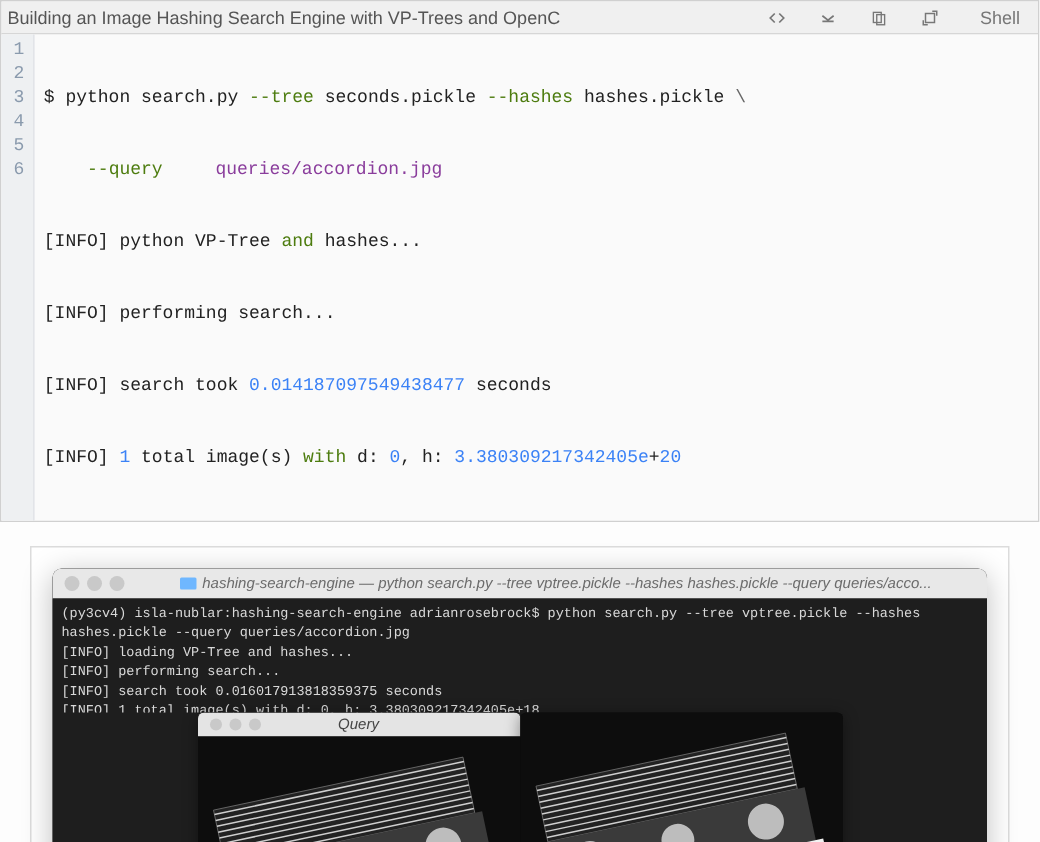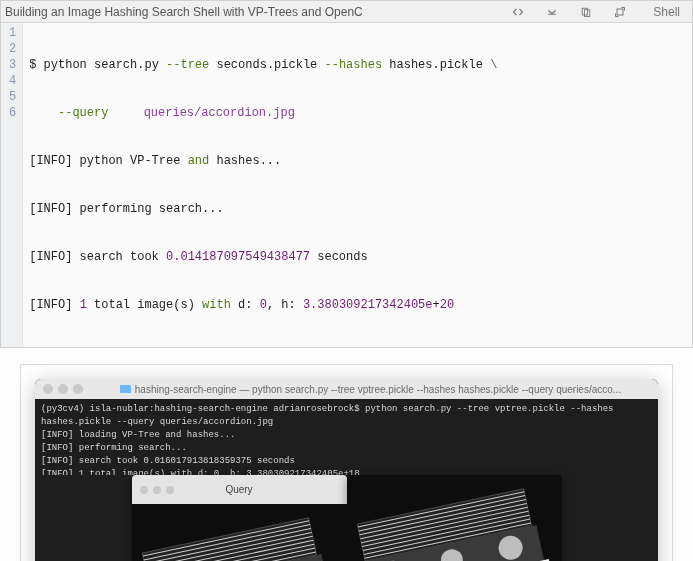--- a/index.html
+++ b/index.html
@@ -16,50 +16,50 @@
 
     
     .code-area { display: flex; background: #fafafa; }
     .gutter { background: #eef0f2; color: #8a9aad; text-align: right; padding: 2px 6px 2px 8px; user-select: none; border-right: 1px solid #e2e4e8; font-size: 12px; line-height: 16px; }
     .gutter div { height: 16px; }
     .code { padding: 2px 6px; white-space: pre; font-size: 12px; line-height: 16px; color: #222; }
     .code .line { height: 16px; }
     .tok-cmd { color: #222; }
     .tok-opt { color: #4d7c0f; }
     .tok-file { color: #8a3d9c; margin-left: 28px; }
-    .tok-num { color: #701a75; }
+    .tok-num { color: #3b82f6; }
     .tok-cont { color: #666; }
 
     
     .output-wrap { border: 1px solid #dcdcdc; margin: 16px 20px 0 20px; padding: 14px; background: #fff; }
     .mac-window { background: #1e1e1e; border-radius: 6px; overflow: hidden; width: 100%; box-shadow: 0 4px 20px rgba(0,0,0,0.25); }
     .mac-titlebar { display: flex; align-items: center; background: #e8e8e8; height: 20px; padding: 0 8px; gap: 8px; }
     .traffic { display: flex; gap: 5px; }
     .dot { width: 10px; height: 10px; border-radius: 50%; background: #c9c9c9; }
-    .mac-title { flex: 1; font-family: -apple-system, Helvetica, Arial, sans-serif; font-size: 10px; color: #6b6b6b; text-align: center; white-space: nowrap; overflow: hidden; text-overflow: ellipsis; display: flex; align-items: center; justify-content: center; gap: 4px; }
+    .mac-title { flex: 1; font-family: -apple-system, Helvetica, Arial, sans-serif; font-size: 10px; color: #6b6b6b; text-align: center; white-space: nowrap; overflow: hidden; text-overflow: ellipsis; display: flex; align-items: center; justify-content: center; gap: 4px; font-style: italic; }
     .folder-ico { width: 11px; height: 8px; background: #6fb7ff; border-radius: 1px; display: inline-block; }
 
     .term-body { background: #1e1e1e; color: #d8d8d8; font-size: 9px; line-height: 13px; padding: 4px 6px 23px 6px; white-space: pre-wrap; font-family: Liberation Mono, monospace; height: 76px; overflow: hidden; }
 
     .img-row { display: flex; justify-content: center; gap: 0; padding: 0 40px 18px 40px; background: #1e1e1e; }
     .img-win { width: 215px; background: #111; border-radius: 4px 4px 0 0; overflow: hidden; box-shadow: 0 2px 10px rgba(0,0,0,0.4); }
-    .img-win .mac-titlebar { height: 29px; background: #e4e4e4; }
+    .img-win .mac-titlebar { height: 16px; background: #e4e4e4; }
     .img-win .dot { width: 8px; height: 8px; }
     .img-win .mac-title { font-size: 10px; color: #444; }
     .img-content { width: 100%; height: 215px; background: #0f0f0f; position: relative; overflow: hidden; }
 
     
     .accordion-svg { width: 100%; height: 100%; display: block; }
   </style>
 </head>
 <body>
 
 <div class="cell-wrap">
   <div class="toolbar">
-    <div class="toolbar-title">Building an Image Hashing Search Shell with VP-Trees and OpenC</div>
+    <div class="toolbar-title">Building an Image Hashing Search Engine with VP-Trees and OpenC</div>
     <div class="toolbar-btns">
       <div class="tbtn">
         <svg viewBox="0 0 16 16" fill="none" stroke="currentColor" stroke-width="1.5">
             <path d="M6 4 2 8l4 4M10 4l4 4-4 4"></path>
           </svg>
       </div>
       <div class="tbtn">
         <svg viewBox="0 0 16 16" fill="none" stroke="currentColor" stroke-width="1.5">
             <path d="M3 6l5 4 5-4M3 11h10"></path>
           </svg>

